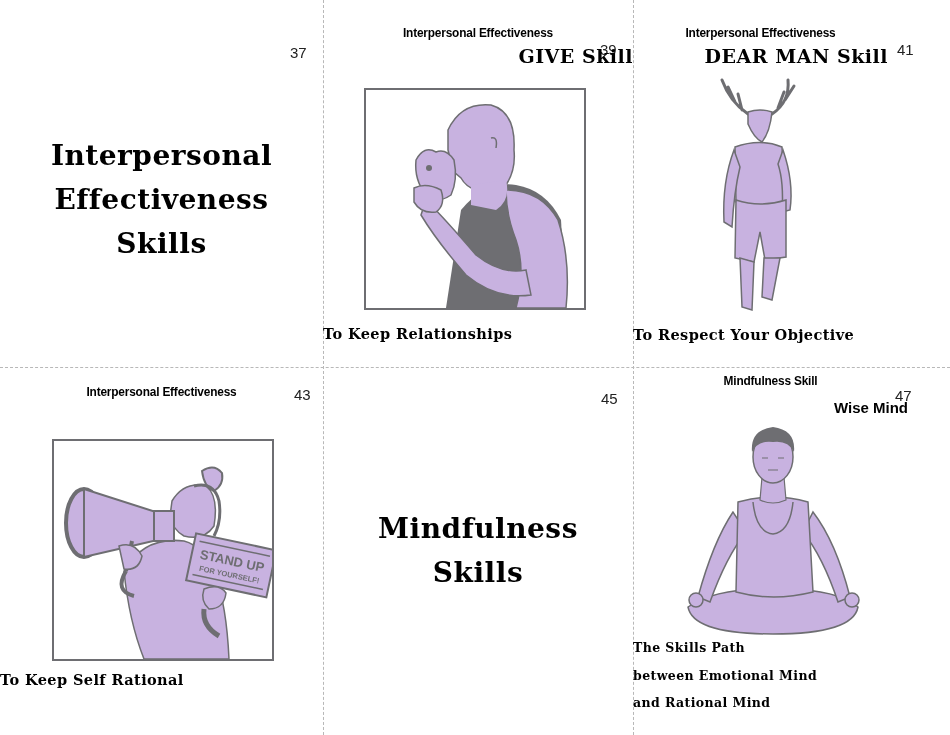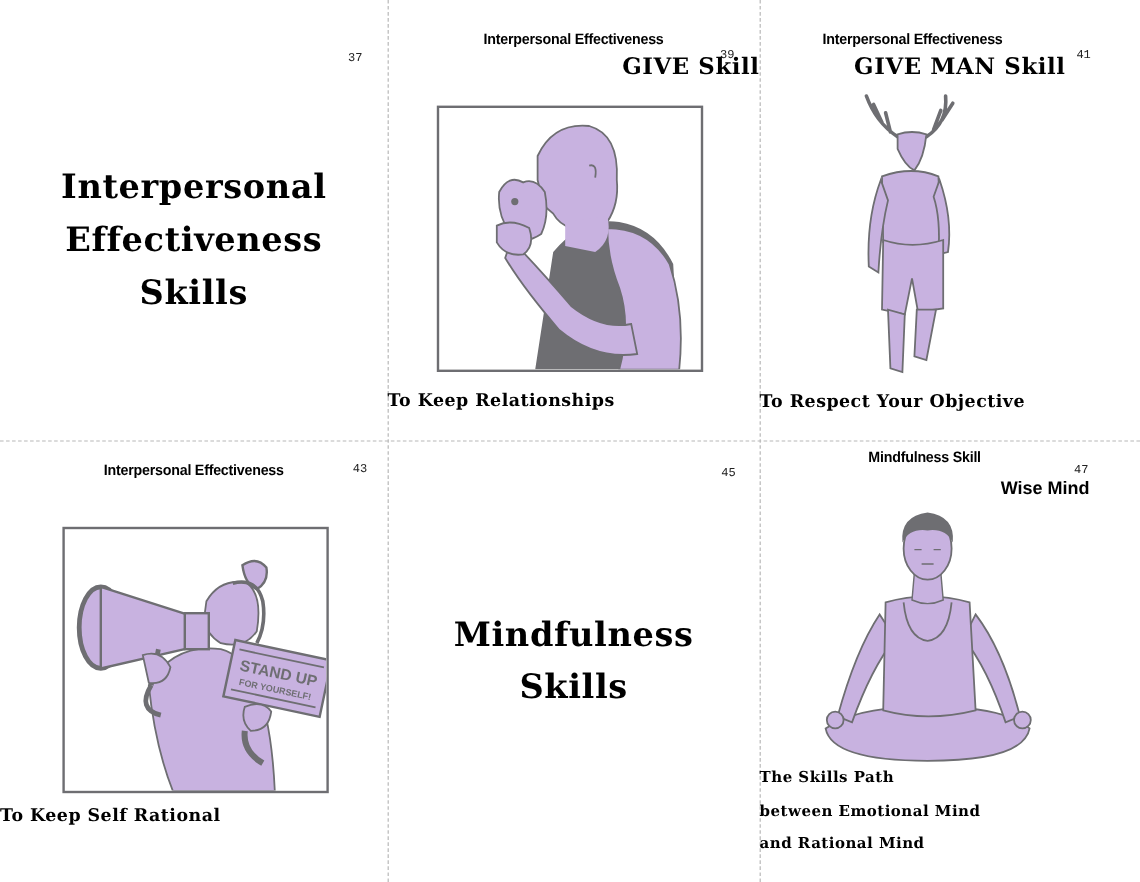--- a/index.html
+++ b/index.html
@@ -1,20 +1,20 @@
 <!DOCTYPE html>
 <html><head>
 <meta charset="utf-8">
 <style>
   html,body{margin:0;padding:0;background:#fff;}
   body{width:950px;height:735px;position:relative;overflow:hidden;font-family:"Liberation Sans",sans-serif;color:#000;}
   .vline{position:absolute;top:0;bottom:0;width:0;border-left:1px dashed #b8b8b8;}
   .hline{position:absolute;left:0;right:0;height:0;border-top:1px dashed #b8b8b8;}
   .card{position:absolute;}
-  .pnum{position:absolute;font-family:Liberation Mono, monospace;font-size:10px;color:#222;}
+  .pnum{position:absolute;font-family:Liberation Sans, sans-serif;font-size:15px;color:#222;}
   .sub{position:absolute;left:0;right:0;text-align:center;font-family:"Liberation Sans",sans-serif;font-weight:bold;font-size:12.5px;letter-spacing:-0.2px;transform:scaleX(0.95);}
   .title{position:absolute;left:0;right:0;text-align:right;font-family:"DejaVu Serif",serif;font-weight:700;font-size:19px;letter-spacing:0.5px;}
   .title.sans{font-family:"Liberation Sans",sans-serif;font-size:15px;letter-spacing:0;}
   .caption{position:absolute;left:0;right:0;text-align:left;font-family:"DejaVu Serif",serif;font-weight:bold;font-size:14.5px;letter-spacing:0.4px;}
   .caption.small{font-size:12.5px;}
   .big{position:absolute;left:0;right:0;text-align:center;font-family:"DejaVu Serif",serif;font-weight:900;font-size:28px;line-height:44px;letter-spacing:0.5px;}
   .frame{position:absolute;border:2px solid #6e6e72;background:#fff;box-sizing:border-box;overflow:hidden;}
   svg{display:block;}
 </style>
 </head>
@@ -57,21 +57,21 @@
 
       <path d="M125 48 Q132 46 130 58" fill="none" stroke="#6e6e72" stroke-width="1.5"></path>
     </svg>
   </div>
   <div class="caption" style="top:325px">To Keep Relationships</div>
 </div>
 
 <div class="card" style="left:633px;top:0;width:317px;height:367px">
   <div class="sub" style="top:26px;right:62px">Interpersonal Effectiveness</div>
   <div class="pnum" style="left:264px;top:41px">41</div>
-  <div class="title" style="top:45px;right:62px">GIVE MAN Skill</div>
+  <div class="title" style="top:45px;right:62px">DEAR MAN Skill</div>
   <div style="position:absolute;left:57px;top:72px;width:140px;height:250px">
     <svg width="140" height="250" viewBox="0 0 140 250">
 
       <path d="M58 42 Q40 30 32 8 M45 30 L38 15 M52 38 L48 22" fill="none" stroke="#6e6e72" stroke-width="3" stroke-linecap="round"></path>
       <path d="M82 42 Q100 30 98 8 M95 28 L104 14 M88 36 L94 20" fill="none" stroke="#6e6e72" stroke-width="3" stroke-linecap="round"></path>
 
       <path d="M58 40 Q70 36 82 40 Q80 60 72 70 Q64 66 58 52 Z" fill="#c8b2e0" stroke="#6e6e72" stroke-width="1.5"></path>
 
       <path d="M45 75 Q70 66 92 75 L95 130 Q70 138 46 130 Z" fill="#c8b2e0" stroke="#6e6e72" stroke-width="1.5"></path>
 

